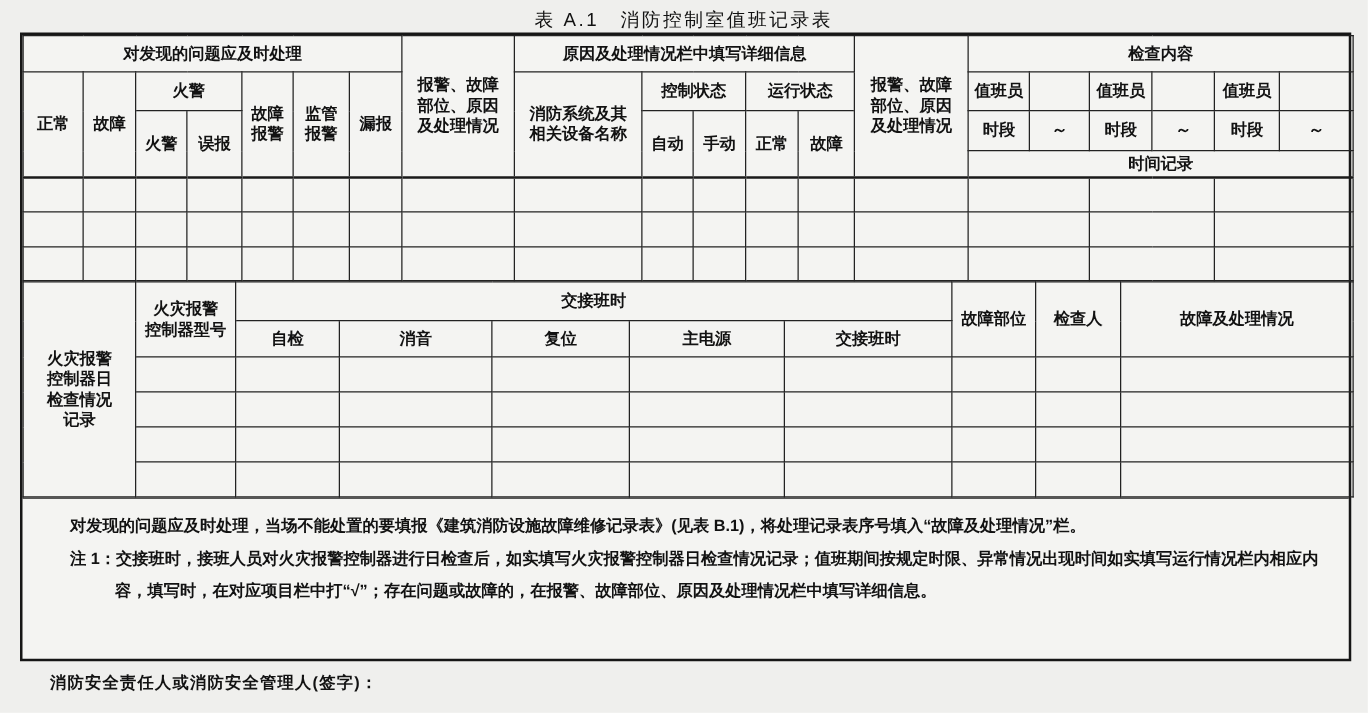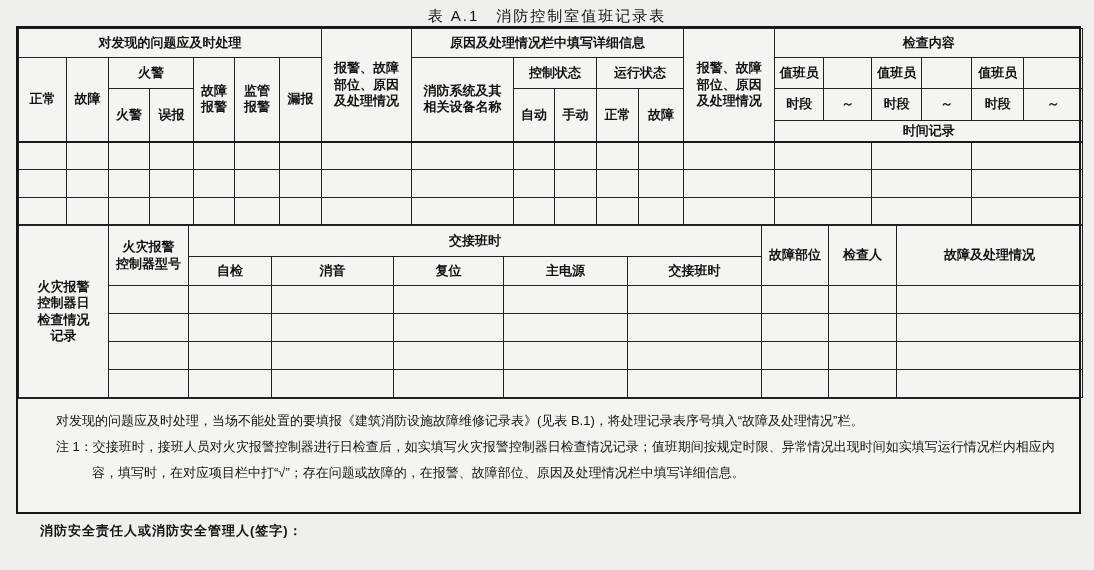--- a/index.html
+++ b/index.html
@@ -33,22 +33,22 @@
     border:1px solid #222;
     text-align:center;vertical-align:middle;
     font-size:13px;font-weight:bold;
     padding:0 1px;overflow:hidden;
     line-height:1.25;
   }
   .pl{white-space:pre-line;}
   tr.sep td, tr.sep th{border-top:2px solid #1a1a1a;}
   .notes{
     border-top:1px solid #222;
-    padding:9px 18px 6px 0;
-    font-size:13px;font-weight:normal;
+    padding:9px 18px 21px 0;
+    font-size:13px;font-weight:bold;
     line-height:26px;
     min-height:98px;
   }
   .note-plain{padding-left:38px;}
   .note-hang{padding-left:74px;text-indent:-36px;}
   .signature{
     margin:8px 0 18px 40px;
     font-size:13px;font-weight:bold;letter-spacing:1px;
   }
 </style>

